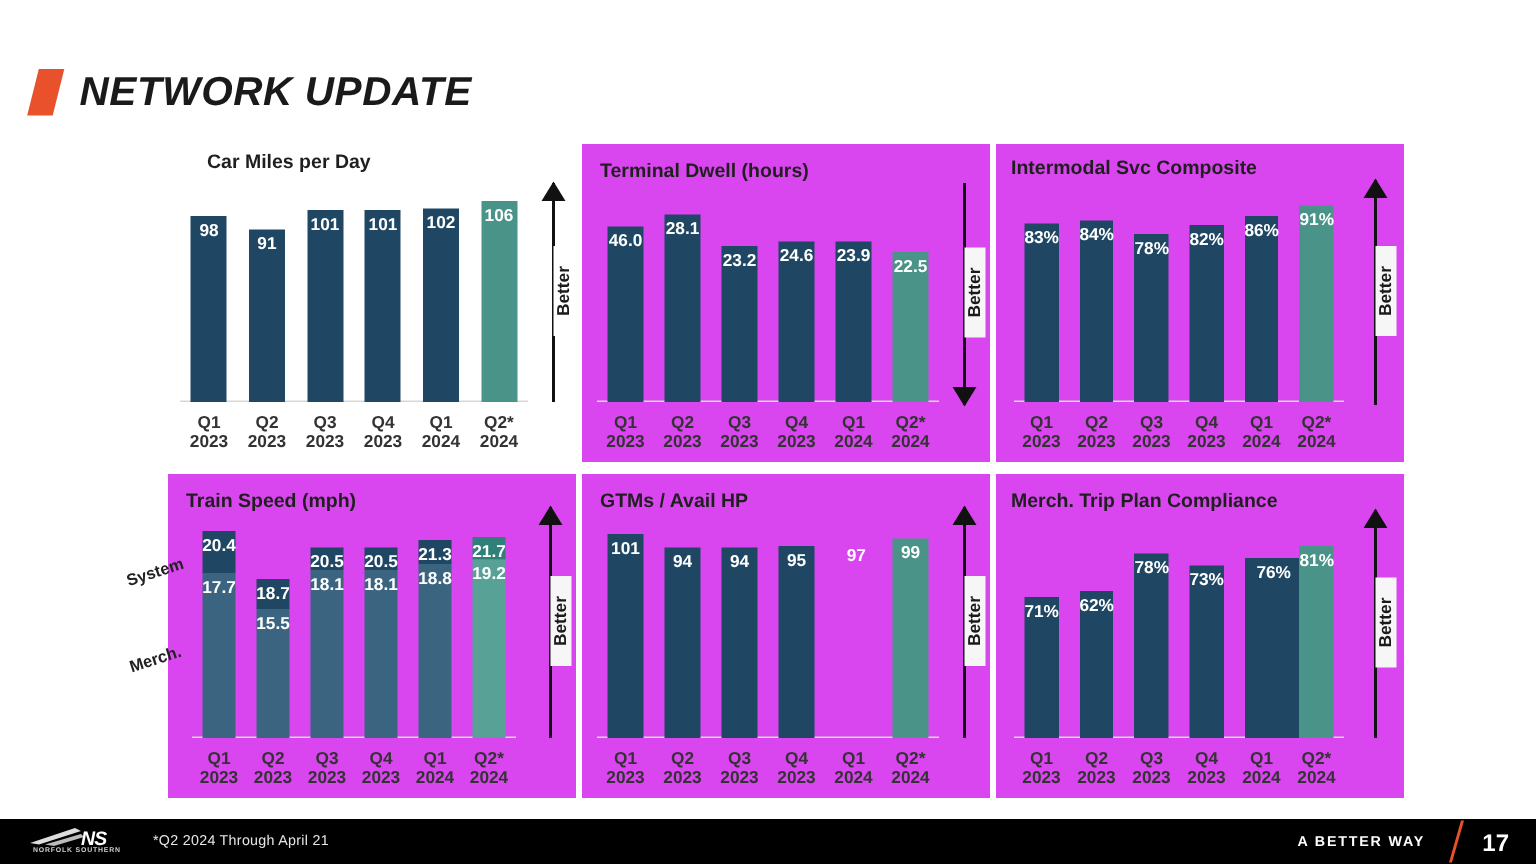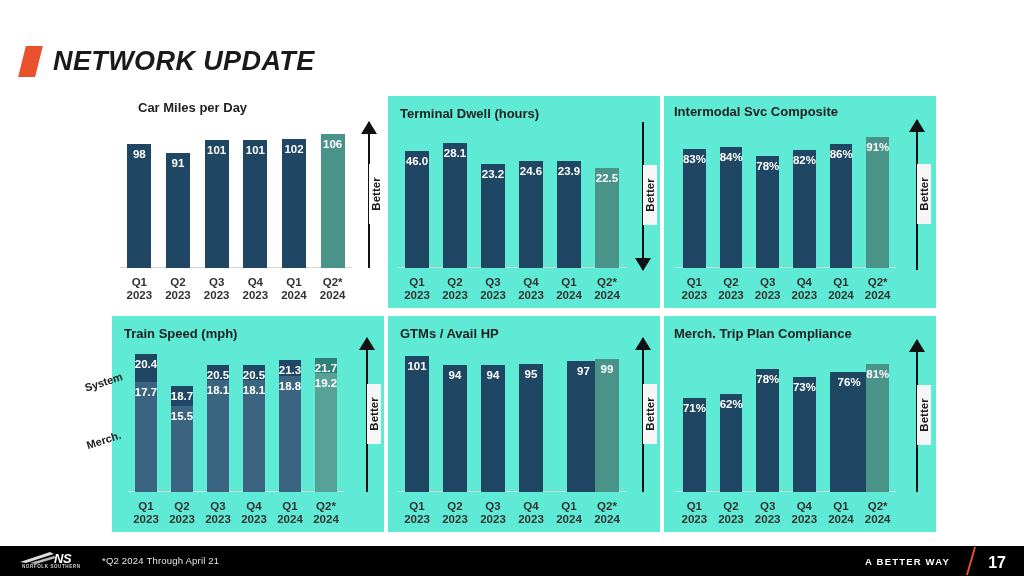--- a/index.html
+++ b/index.html
@@ -17,21 +17,21 @@
     width: 17px; height: 31px; background: #E8512B;
     transform: skewX(-14deg); margin-right: 14px;
   }
   .title-text {
     font-size: 27px; font-weight: bold; font-style: italic;
     letter-spacing: 0.4px; color: #1a1a1a;
   }
 
   
   .panel { position: absolute; }
-  .panel.card { background: #5eead4; }
+  .panel.card { background: #d946ef; }
   .panel-title {
     position: absolute; font-size: 13px; font-weight: bold; color: #1f1f1f;
     white-space: nowrap;
   }
 
   
   .plot { position: absolute; }
   .axis-line { position: absolute; left: 0; right: 0; bottom: 0; height: 1.5px; background: #d7d7d7; }
   .bar-col {
     position: absolute; bottom: 0; display: flex; flex-direction: column;
@@ -403,21 +403,21 @@
         <div class="bar-col" style="left: 83.22px; width: 23.56px;">
           <div class="bar navy" style="height: 126.538px;">
             <span class="vlabel">94</span>
           </div>
         </div>
         <div class="bar-col" style="left: 121.22px; width: 23.56px;">
           <div class="bar navy" style="height: 127.885px;">
             <span class="vlabel">95</span>
           </div>
         </div>
-        <div class="bar-col" style="left: 169px; width: 33px;">
+        <div class="bar-col" style="left: 150px; width: 33px; align-items: center;">
           <div class="bar navy" style="height: 130.577px;">
             <span class="vlabel">97</span>
           </div>
         </div>
         <div class="bar-col" style="left: 197.22px; width: 23.56px;">
           <div class="bar teal" style="height: 133.269px;">
             <span class="vlabel">99</span>
           </div>
         </div>
       </div>

